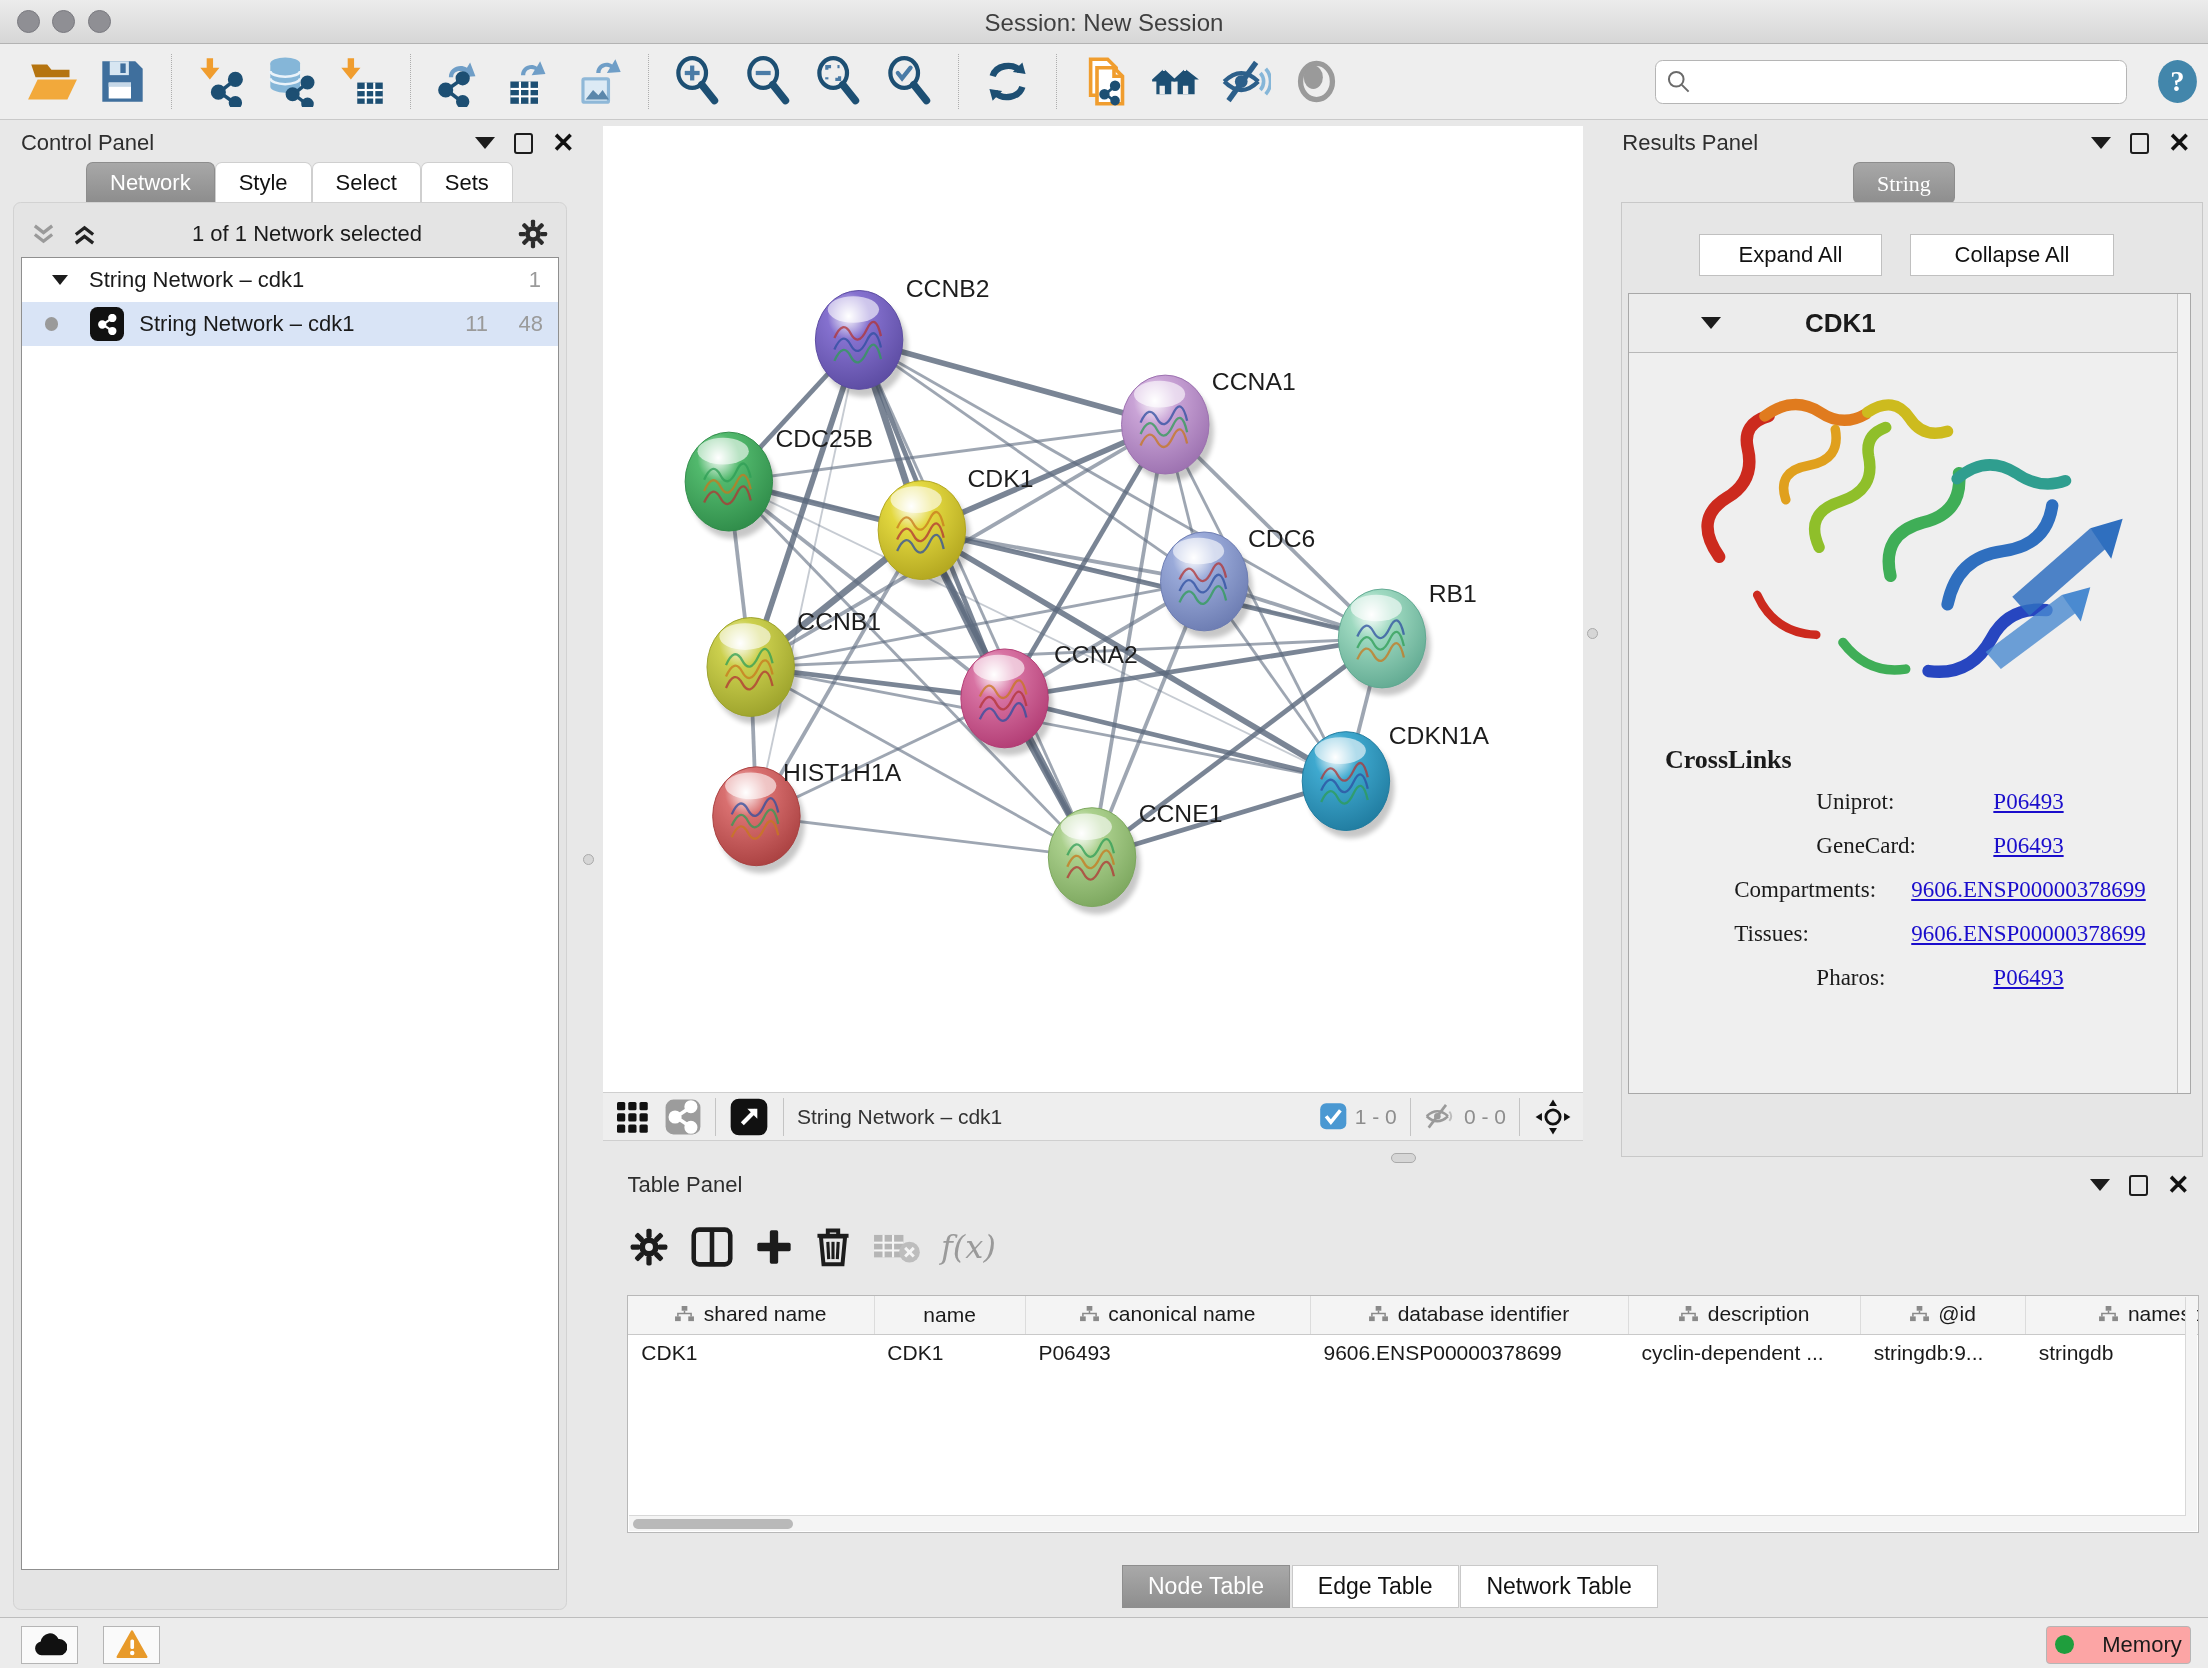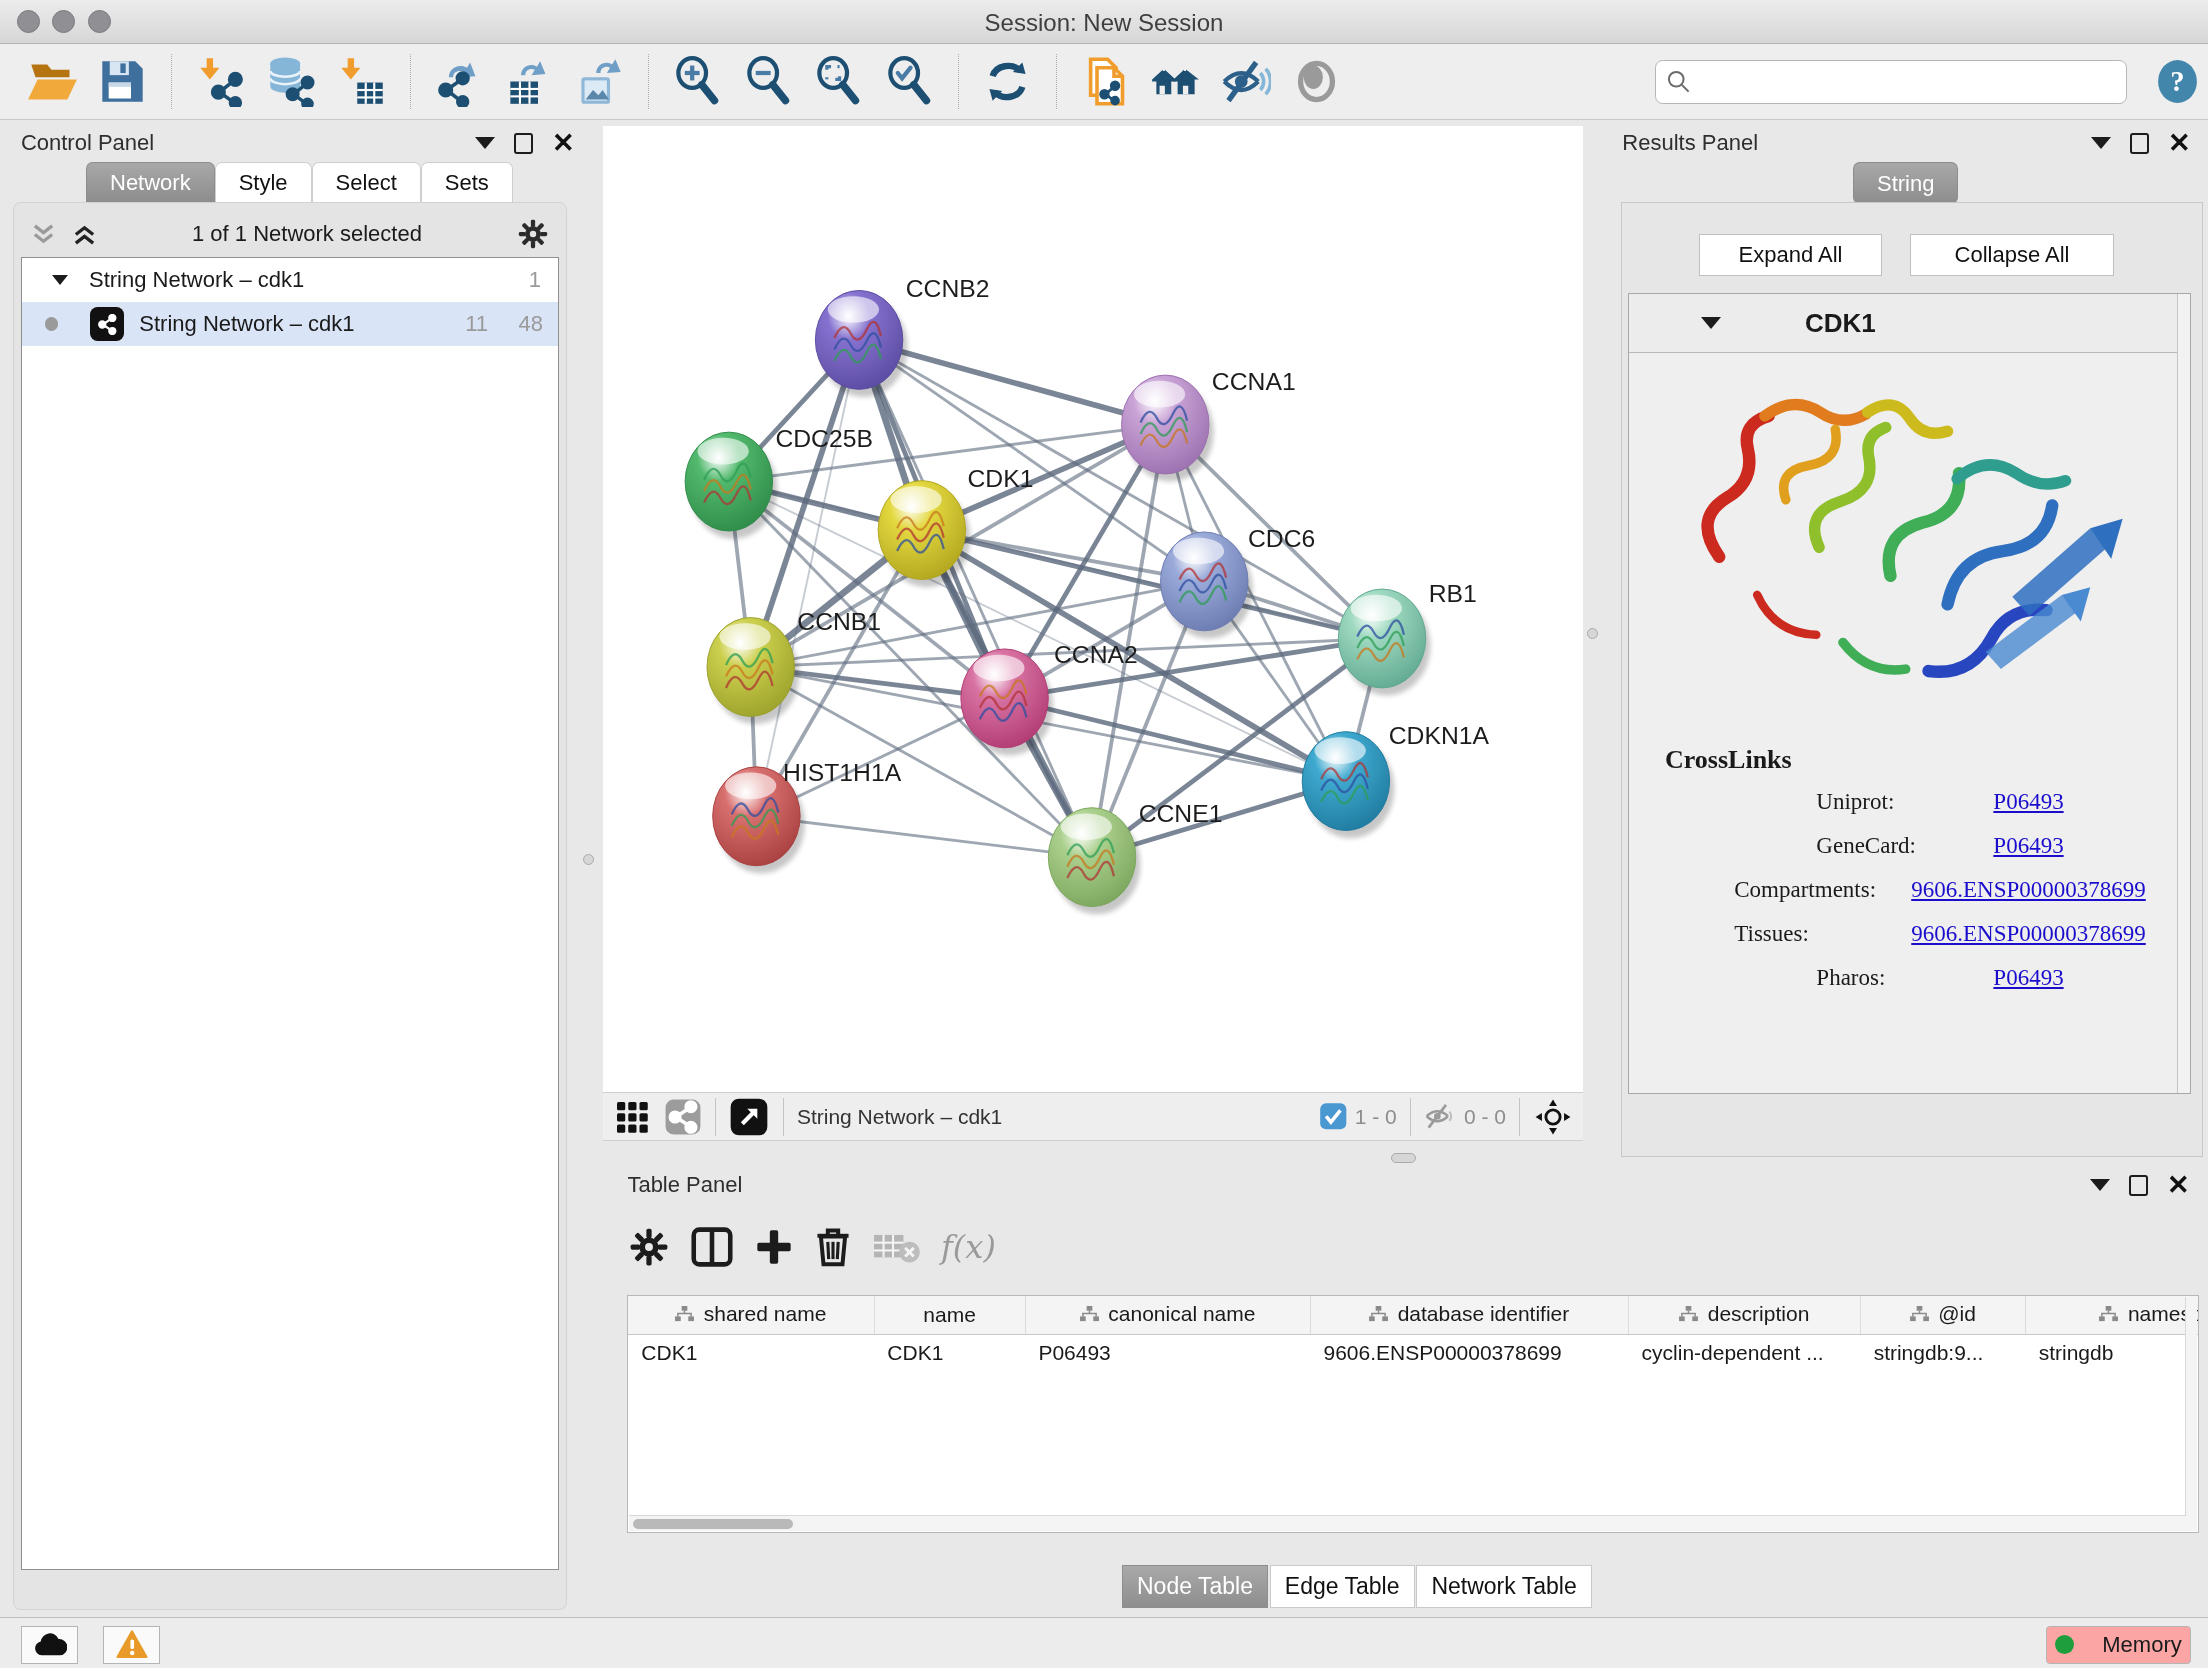--- a/index.html
+++ b/index.html
@@ -62,21 +62,21 @@
   .tp-tablewrap { left:627px; top:1295px; width:1572px; height:238px; background:#fff; border:1px solid #b8b8b8; overflow:hidden; }
   table.datatable { border-collapse:collapse; table-layout:fixed; width:1683px; }
   table.datatable th { height:38px; background:#f4f4f4; border-bottom:1px solid #c9c9c9; border-right:1px solid #dcdcdc; font-weight:normal; font-size:21px; text-align:center; white-space:nowrap; overflow:hidden; }
   table.datatable td { height:38px; font-size:21px; padding-left:13.3px; white-space:nowrap; overflow:hidden; }
   .th-inner { display:inline-flex; align-items:center; gap:9.5px; }
   .hscroll { position:absolute; left:1px; bottom:1px; width:1568px; height:16px; background:#f4f4f4; border-top:1px solid #d8d8d8; }
   .hscroll .thumb { position:absolute; left:3.8px; top:2.9px; width:160px; height:10.5px; border-radius:5.7px; background:#b9b9b9; }
   .vtrack { position:absolute; right:1px; top:1px; width:12.4px; height:219px; background:#f4f4f4; border-left:1px solid #d8d8d8; }
 
   .bottom-tabs { left:1122px; top:1565px; height:43px; display:flex; }
-  .bt-tab { height:43px; padding:0 14px; display:flex; align-items:center; font-size:23px; background:#fff; border:1px solid #c9c9c9; border-radius:0; margin-right:1.9px; color:#111; }
+  .bt-tab { height:43px; padding:0 25px; display:flex; align-items:center; font-size:23px; background:#fff; border:1px solid #c9c9c9; border-radius:0; margin-right:1.9px; color:#111; }
   .bt-tab.sel { background:linear-gradient(#a9a9a9,#8e8e8e); color:#fff; border-color:#8e8e8e; }
 
   
   .statusbar { left:0; top:1617px; width:2208px; height:51px; background:#ececec; border-top:1px solid #bdbdbd; }
   .sb-btn { position:absolute; top:7.6px; width:57px; height:38px; background:#fafafa; border:1.9px solid #b5b5b5; display:flex; align-items:center; justify-content:center; }
   .mem-btn { position:absolute; right:17px; top:7.6px; width:145px; height:38px; background:#fca5a5; border:1.9px solid #b5b5b5; border-radius:3.8px; display:flex; align-items:center; justify-content:center; gap:28px; font-size:22px; }
   .mem-dot { width:19px; height:19px; border-radius:50%; background:#1f9e3d; }
 
   .handle-dot { width:11.4px; height:11.4px; border-radius:50%; background:#d6d6d6; border:1px solid #aaa; }
   .handle-oval { width:25px; height:9.5px; border-radius:5.7px; background:#d6d6d6; border:1px solid #aaa; }
@@ -649,21 +649,21 @@
 <div class="abs" style="left:1609px; top:127px; width:595px; height:32px; display:flex; align-items:center;">
   <span class="panel-title" style="margin-left:13.3px">Results Panel</span>
   <span style="flex:1"></span>
   <span class="panel-ctl" style="margin-right:13.3px">
     <span class="tri-down"></span>
     <span class="sq-max"></span>
     <span class="x-close">✕</span>
   </span>
 </div>
 <div class="abs" style="left:1853px; top:162px;">
-  <span class="tab sel" style="border-radius:6.7px; height:42px;">String</span>
+  <span class="tab sel" style="border-radius:6.7px; height:42px;font-family:Liberation Serif, serif;">String</span>
 </div>
 <div class="abs rp-box"></div>
 <div class="abs btn" style="left:1699px; top:234px; width:183px; height:42px;">Expand All</div>
 <div class="abs btn" style="left:1910px; top:234px; width:204px; height:42px;">Collapse All</div>
 
 <div class="abs rp-inner">
   <div class="cdk-hdr">
     <span class="tri-down" style="margin-left:72px;"></span>
     <span style="margin-left:84px; font-weight:bold; font-size:26px;">CDK1</span>
   </div>

